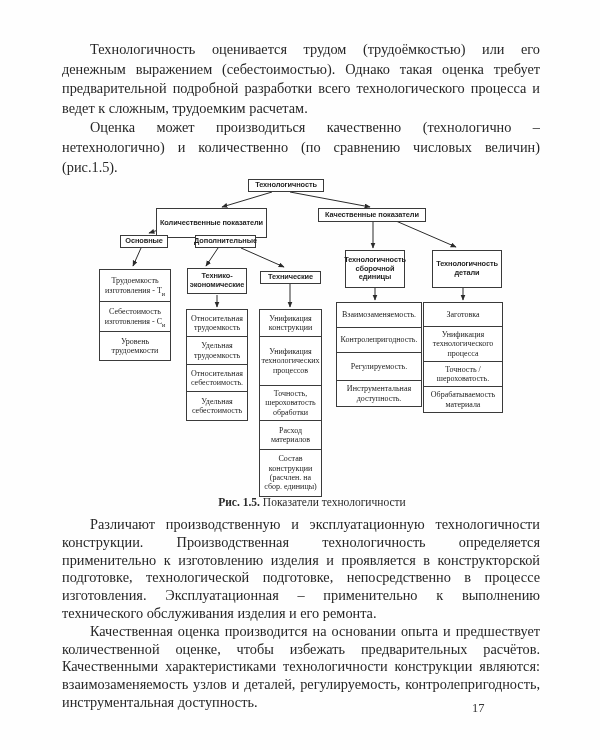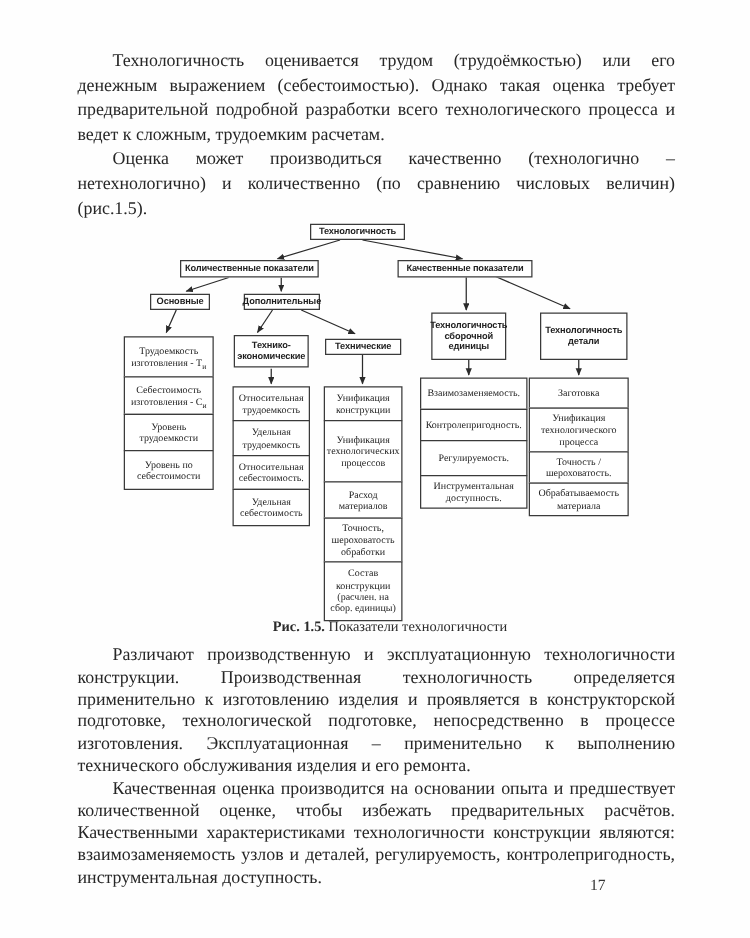--- a/index.html
+++ b/index.html
@@ -85,56 +85,53 @@
         <line x1="217" y1="119" x2="217" y2="131" marker-end="url(#arr)"></line>
         <line x1="290" y1="108" x2="290" y2="131" marker-end="url(#arr)"></line>
         <line x1="373" y1="43" x2="373" y2="72" marker-end="url(#arr)"></line>
         <line x1="396" y1="45" x2="456" y2="71" marker-end="url(#arr)"></line>
         <line x1="375" y1="112" x2="375" y2="124" marker-end="url(#arr)"></line>
         <line x1="463" y1="112" x2="463" y2="124" marker-end="url(#arr)"></line>
       </g>
     </svg>
 
     <div class="node" style="left:248px;top:3px;width:76px;height:13px">Технологичность</div>
-    <div class="node" style="left:144px;top:32px;width:111px;height:14px">Количественные показатели</div>
+    <div class="node" style="left:156px;top:32px;width:111px;height:30px">Количественные показатели</div>
     <div class="node" style="left:318px;top:32px;width:108px;height:14px">Качественные показатели</div>
     <div class="node" style="left:120px;top:59px;width:48px;height:13px">Основные</div>
     <div class="node" style="left:195px;top:59px;width:61px;height:13px">Дополнительные</div>
     <div class="node wrap" style="left:187px;top:92px;width:60px;height:26px">Технико-экономические</div>
     <div class="node" style="left:260px;top:95px;width:61px;height:13px">Технические</div>
     <div class="node wrap" style="left:345px;top:74px;width:60px;height:38px">Технологичность сборочной единицы</div>
     <div class="node wrap" style="left:432px;top:74px;width:70px;height:38px">Технологичность детали</div>
 
     <div class="col" style="left:99px;top:93px;width:72px">
       <div class="cell" style="height:33px">
         <span><span>Трудоемкость изготовления - Т</span><sub>и</sub></span>
       </div>
       <div class="cell" style="height:31px">
         <span><span>Себестоимость изготовления - С</span><sub>и</sub></span>
       </div>
       <div class="cell" style="height:30px">
         <span><span>Уровень трудоемкости</span><sub></sub></span>
       </div>
-      <div class="cell" style="height:32px">
-        <span><span>Уровень по себестоимости</span><sub></sub></span>
-      </div>
     </div>
 
     <div class="col" style="left:186px;top:133px;width:62px">
       <div class="cell" style="height:28px">Относительная трудоемкость</div>
       <div class="cell" style="height:29px">Удельная трудоемкость</div>
       <div class="cell" style="height:28px">Относительная себестоимость.</div>
       <div class="cell" style="height:30px">Удельная себестоимость</div>
     </div>
 
     <div class="col" style="left:259px;top:133px;width:63px">
       <div class="cell" style="height:28px">Унификация конструкции</div>
       <div class="cell" style="height:50px">Унификация технологических процессов</div>
+      <div class="cell" style="height:36px">Точность, шероховатость обработки</div>
       <div class="cell" style="height:30px">Расход материалов</div>
-      <div class="cell" style="height:36px">Точность, шероховатость обработки</div>
       <div class="cell" style="height:48px">Состав конструкции (расчлен. на сбор. единицы)</div>
     </div>
 
     <div class="col" style="left:336px;top:126px;width:86px">
       <div class="cell" style="height:26px">Взаимозаменяемость.</div>
       <div class="cell" style="height:26px">Контролепригодность.</div>
       <div class="cell" style="height:29px">Регулируемость.</div>
       <div class="cell" style="height:27px">Инструментальная доступность.</div>
     </div>
 

